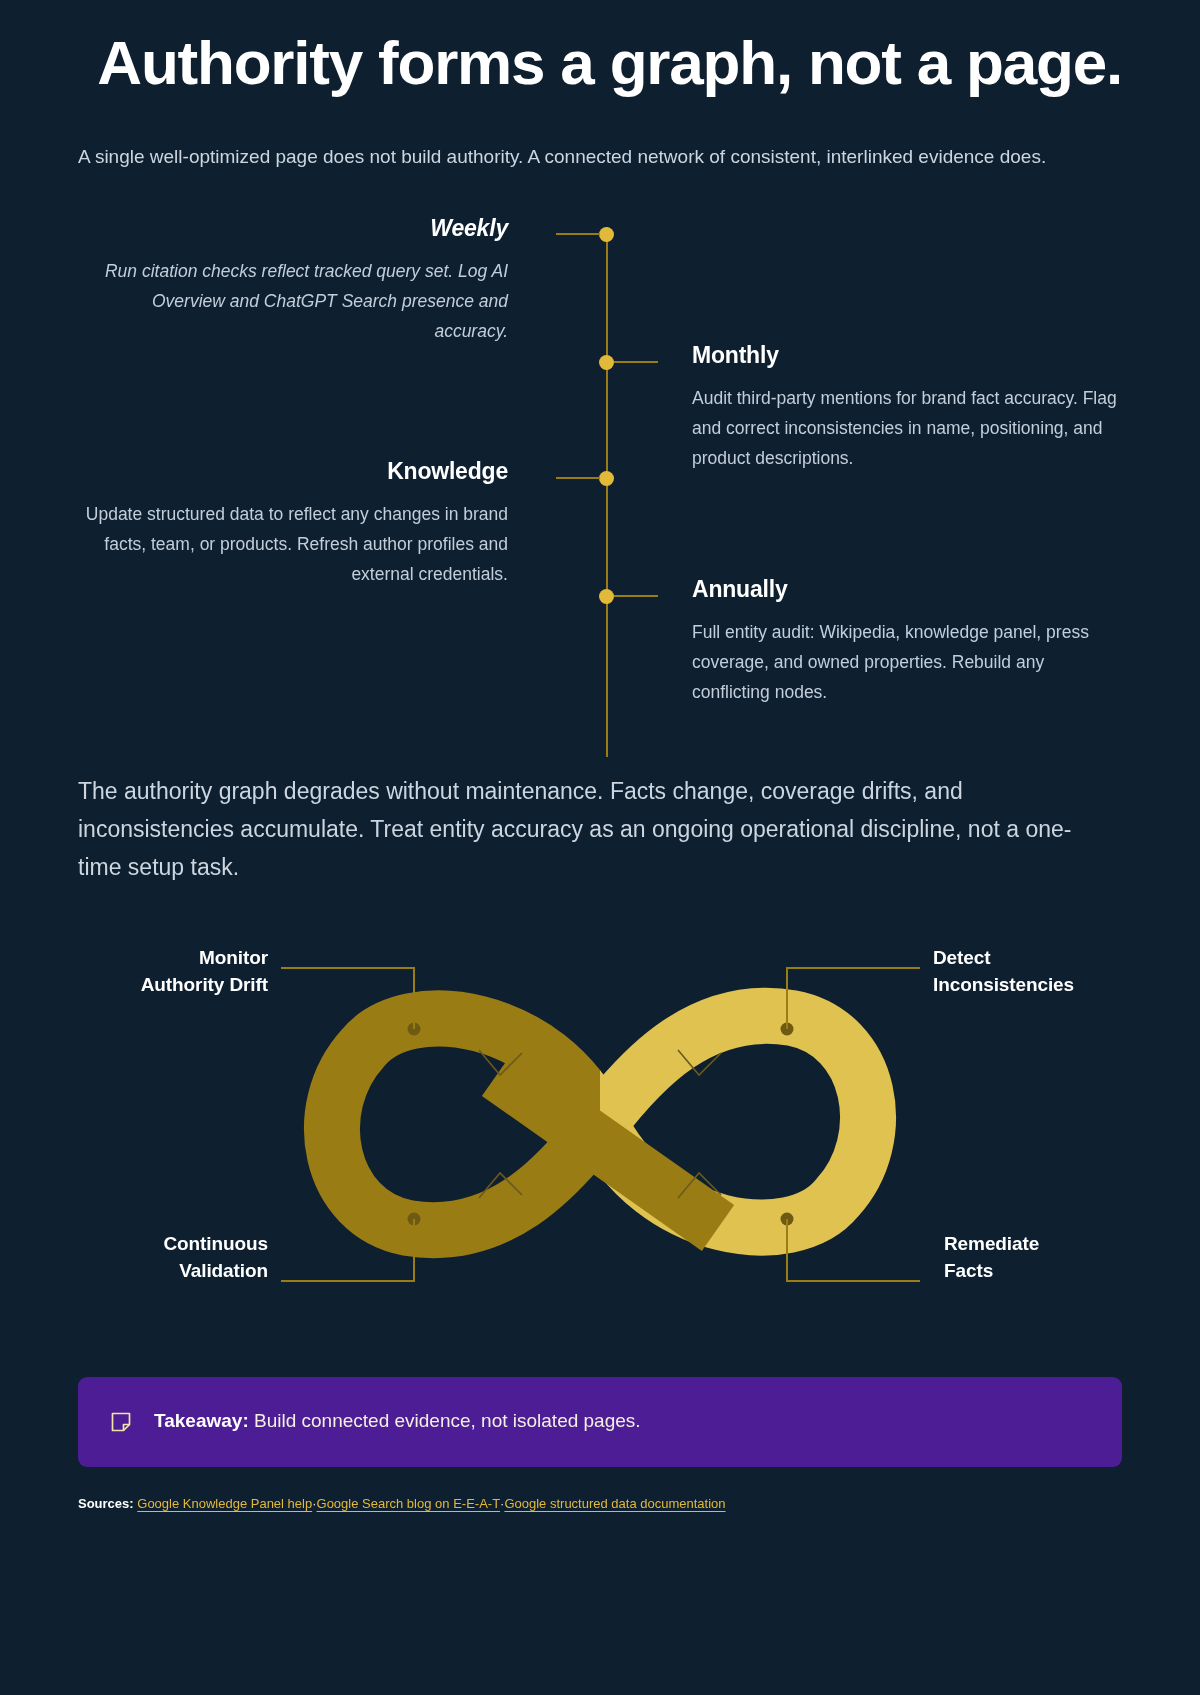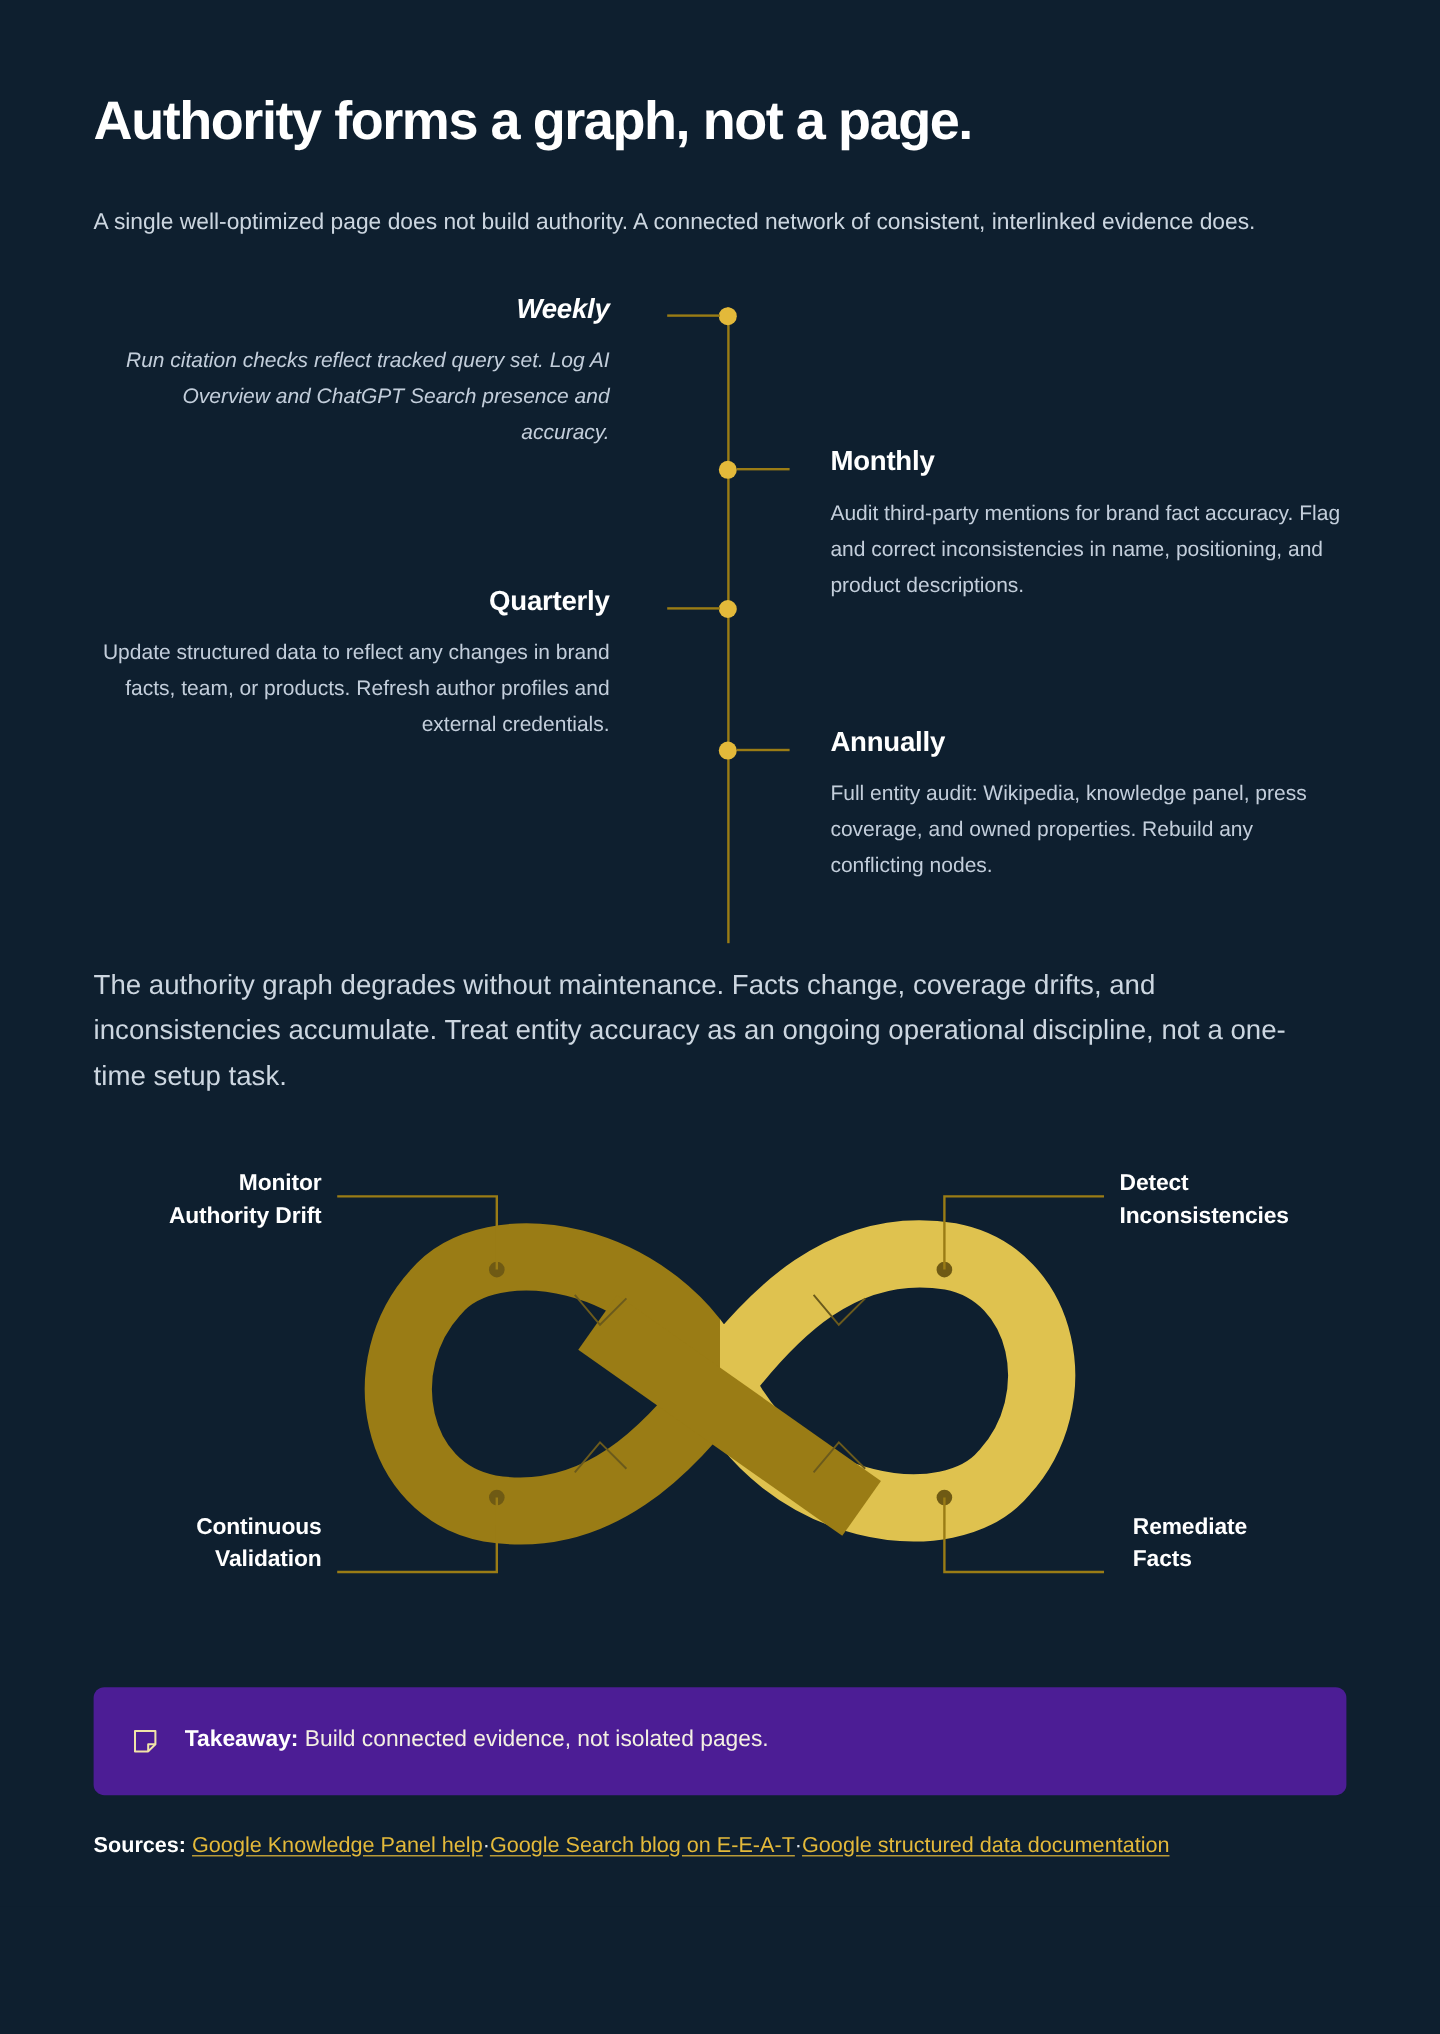--- a/index.html
+++ b/index.html
@@ -9,25 +9,26 @@
     font-family: "Liberation Sans", sans-serif;
     -webkit-font-smoothing: antialiased;
   }
   body { padding: 0 78px; }
 
   .page { width: 1044px; position: relative; }
 
   
   .page-title {
     color: #ffffff;
-    font-size: 45px;
+    font-size: 62px;
     font-weight: 700;
     letter-spacing: -1.2px;
     line-height: 1.12;
-    padding-top: 76px;
+    padding-top: 28px;
+    text-align: right;
   }
   .intro {
     color: #ccd6e0;
     font-size: 19px;
     line-height: 1.65;
     margin-top: 44px;
     max-width: 1020px;
   }
 
   
@@ -119,21 +120,21 @@
     color: #f3efe2;
     font-size: 19px;
     line-height: 1.4;
   }
   .takeaway-text b { color: #ffffff; font-weight: 700; }
 
   
   .sources {
     margin-top: 26px;
     color: #e2e8ee;
-    font-size: 18px;
+    font-size: 13px;
     line-height: 1.72;
     padding-bottom: 36px;
   }
   .sources .lbl { font-weight: 700; color: #ffffff; }
   .sources a {
     color: #e3b93a;
     text-decoration: underline;
     text-underline-offset: 3px;
   }
   .sources .sep { color: #e2e8ee; }
@@ -165,21 +166,21 @@
       <div class="tl-side right" style="top:135px;">
         <div class="tl-label">Monthly</div>
         <div class="tl-desc">Audit third-party mentions for brand fact accuracy. Flag and correct inconsistencies in name, positioning, and product descriptions.</div>
       </div>
     </div>
 
     <div class="tl-item">
       <div class="tl-dot" style="top:264px"></div>
       <div class="tl-stub" style="top:270px; left:478px; width:44px;"></div>
       <div class="tl-side left" style="top:251px;">
-        <div class="tl-label">Quarterly</div>
+        <div class="tl-label">Knowledge</div>
         <div class="tl-desc">Update structured data to reflect any changes in brand facts, team, or products. Refresh author profiles and external credentials.</div>
       </div>
     </div>
 
     <div class="tl-item">
       <div class="tl-dot" style="top:382px"></div>
       <div class="tl-stub" style="top:388px; left:536px; width:44px;"></div>
       <div class="tl-side right" style="top:369px;">
         <div class="tl-label">Annually</div>
         <div class="tl-desc">Full entity audit: Wikipedia, knowledge panel, press coverage, and owned properties. Rebuild any conflicting nodes.</div>

